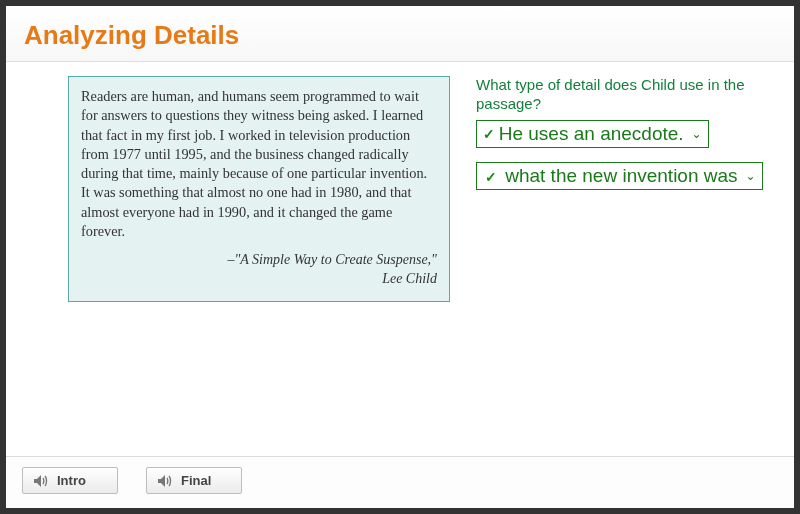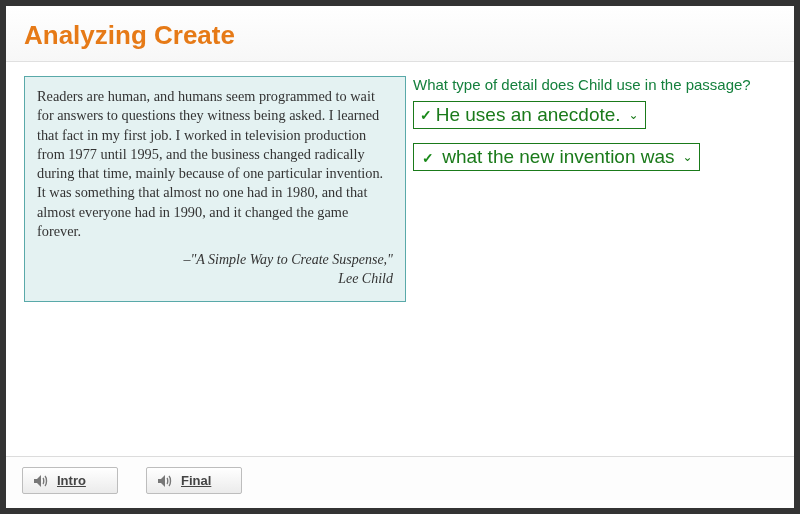--- a/index.html
+++ b/index.html
@@ -1,45 +1,45 @@
 <!DOCTYPE html>
 <html><head>
 <meta charset="utf-8">
 <style>
   * { box-sizing: border-box; margin: 0; padding: 0; }
   html, body { width: 800px; height: 514px; font-family: Georgia, 'Times New Roman', serif; }
   body { background: #333; padding: 6px; }
   .frame { background: #fff; width: 100%; height: 100%; display: flex; flex-direction: column; }
   .header { padding: 14px 18px 10px 18px; border-bottom: 1px solid #e0e0e0; background: linear-gradient(#ffffff, #f7f7f7); }
   .title { font-family: Arial, Helvetica, sans-serif; font-size: 26px; font-weight: bold; color: #e67a17; }
-  .content { flex: 1; display: flex; padding: 14px 18px 8px 18px; gap: 7px; }
+  .content { flex: 1; display: flex; padding: 14px 18px 8px 18px; gap: 26px; margin-left: 44px; }
   .left { flex: 0 0 382px; }
   .passage { border: 1px solid #59a9a9; background: #e4f2f2; padding: 10px 12px 12px 12px; color: #333; font-size: 14.3px; line-height: 1.35; }
   .attrib { text-align: right; margin-top: 10px; font-style: italic; color: #333; font-size: 14px; }
   .attrib .src { display: block; }
   .attrib .auth { display: block; font-style: italic; }
   .right { flex: 1; font-family: Arial, Helvetica, sans-serif; }
   .qtext { font-size: 15px; color: #15803d; margin-bottom: 6px; line-height: 1.25; }
   .select-wrap { display: inline-flex; align-items: center; border: 1px solid #1a7a1a; background: #fff; padding: 2px 6px 2px 6px; margin-bottom: 14px; cursor: pointer; }
   .select-wrap.wide { min-width: 280px; justify-content: space-between; padding-left: 8px; }
   .check { color: #1a8a1a; font-size: 14px; margin-right: 4px; font-weight: bold; }
   .sel-text { color: #1a7a1a; font-size: 19px; }
   .chev { color: #1a7a1a; font-size: 12px; margin-left: 8px; }
   .footer { border-top: 1px solid #dcdcdc; padding: 10px 16px 14px 16px; display: flex; gap: 28px; background: #fdfdfd; }
-  .btn { display: inline-flex; align-items: center; gap: 8px; border: 1px solid #bdbdbd; background: linear-gradient(#ffffff, #ebebeb); padding: 5px 14px 5px 10px; font-family: Arial, Helvetica, sans-serif; font-size: 13px; font-weight: bold; color: #444; cursor: pointer; border-radius: 2px; min-width: 96px; text-decoration: underline; }
+  .btn { display: inline-flex; align-items: center; gap: 8px; border: 1px solid #bdbdbd; background: linear-gradient(#ffffff, #ebebeb); padding: 5px 14px 5px 10px; font-family: Arial, Helvetica, sans-serif; font-size: 13px; font-weight: bold; color: #444; cursor: pointer; border-radius: 2px; min-width: 96px; }
   .spk { width: 16px; height: 14px; position: relative; }
   .spk svg { width: 16px; height: 14px; display: block; }
 </style>
 </head>
 <body>
 
 <div class="frame">
 
   <div class="header">
-    <div class="title">Analyzing Create</div>
+    <div class="title">Analyzing Details</div>
   </div>
 
   <div class="content">
 
     <div class="left">
       <div class="passage">
         <div>Readers are human, and humans seem programmed to wait for answers to questions they witness being asked. I learned that fact in my first job. I worked in television production from 1977 until 1995, and the business changed radically during that time, mainly because of one particular invention. It was something that almost no one had in 1980, and that almost everyone had in 1990, and it changed the game forever.</div>
         <div class="attrib">
           <span class="src">–"A Simple Way to Create Suspense,"</span>
           <span class="auth">Lee Child</span>

